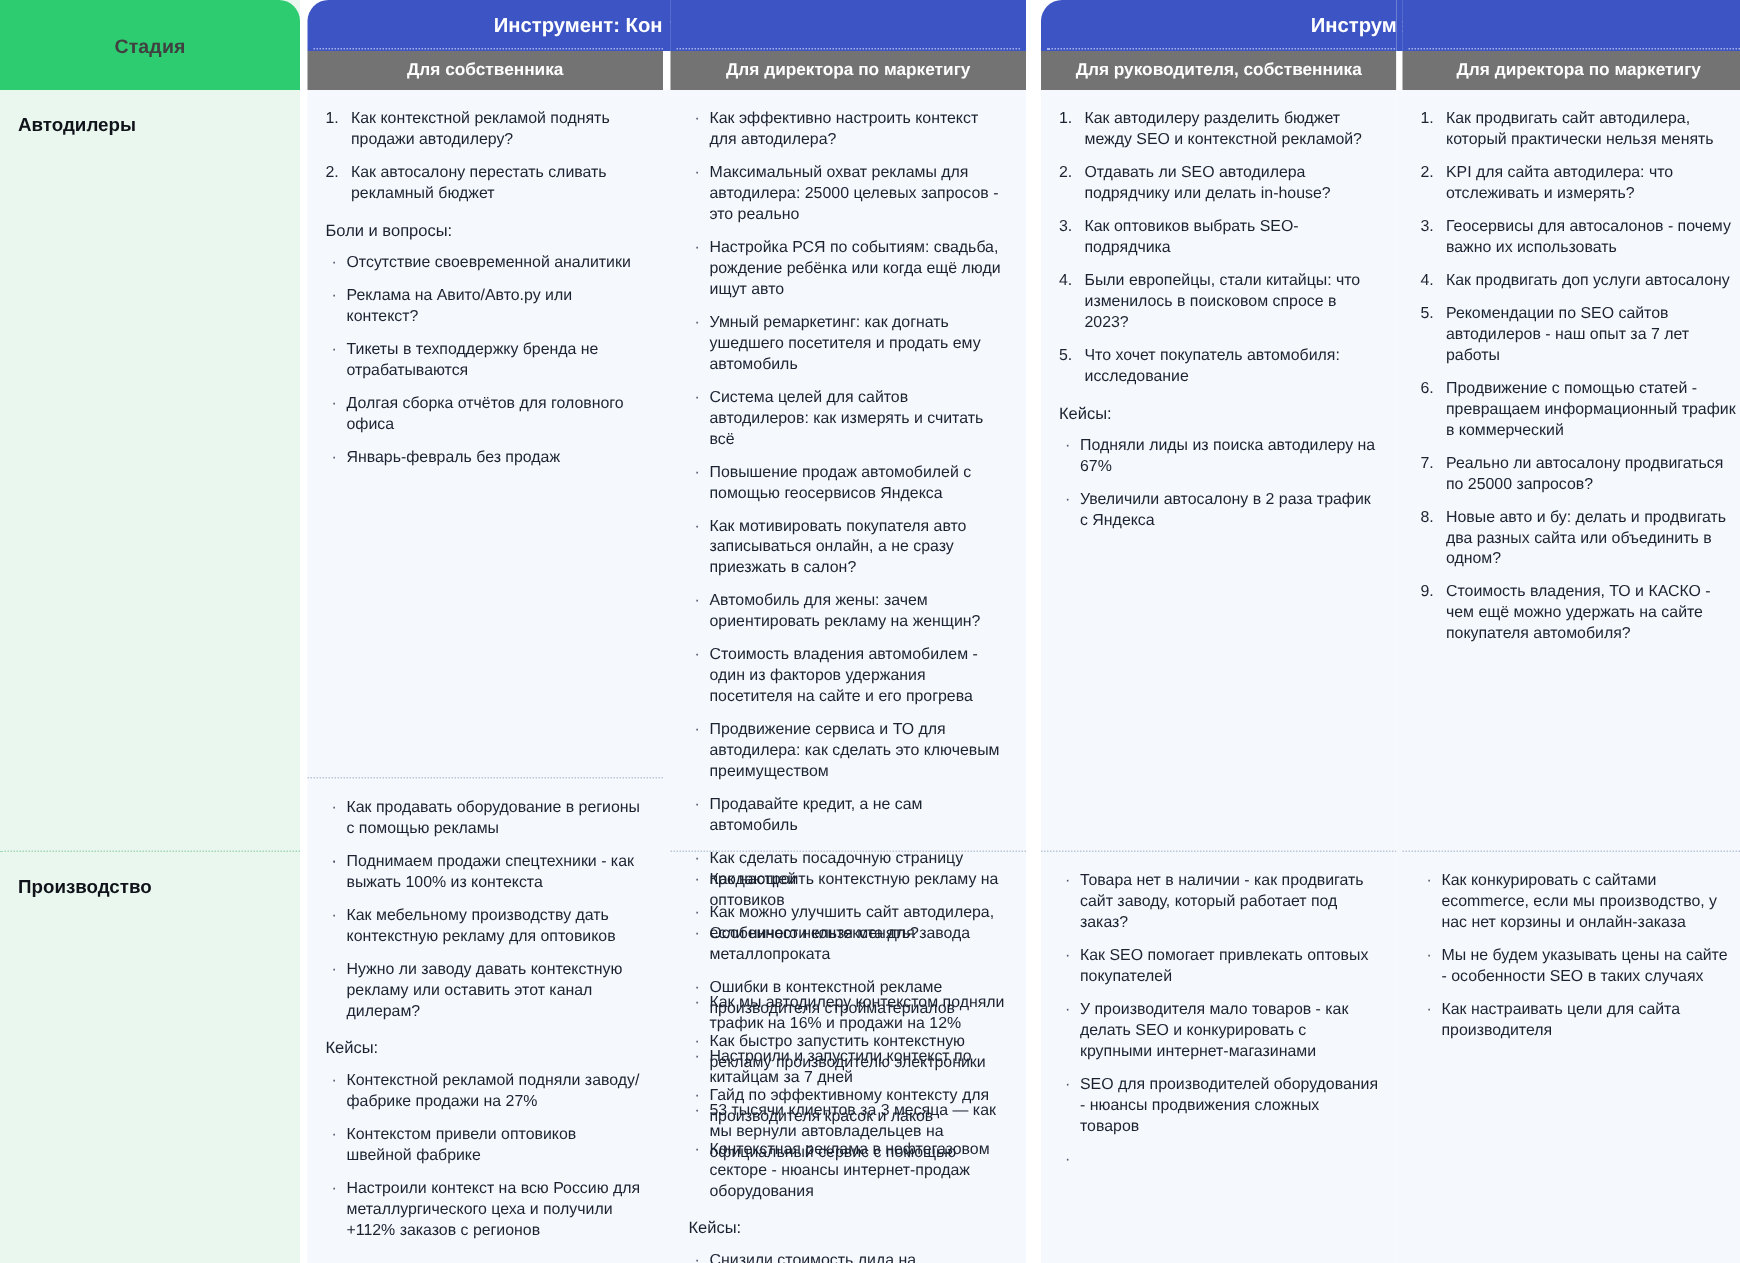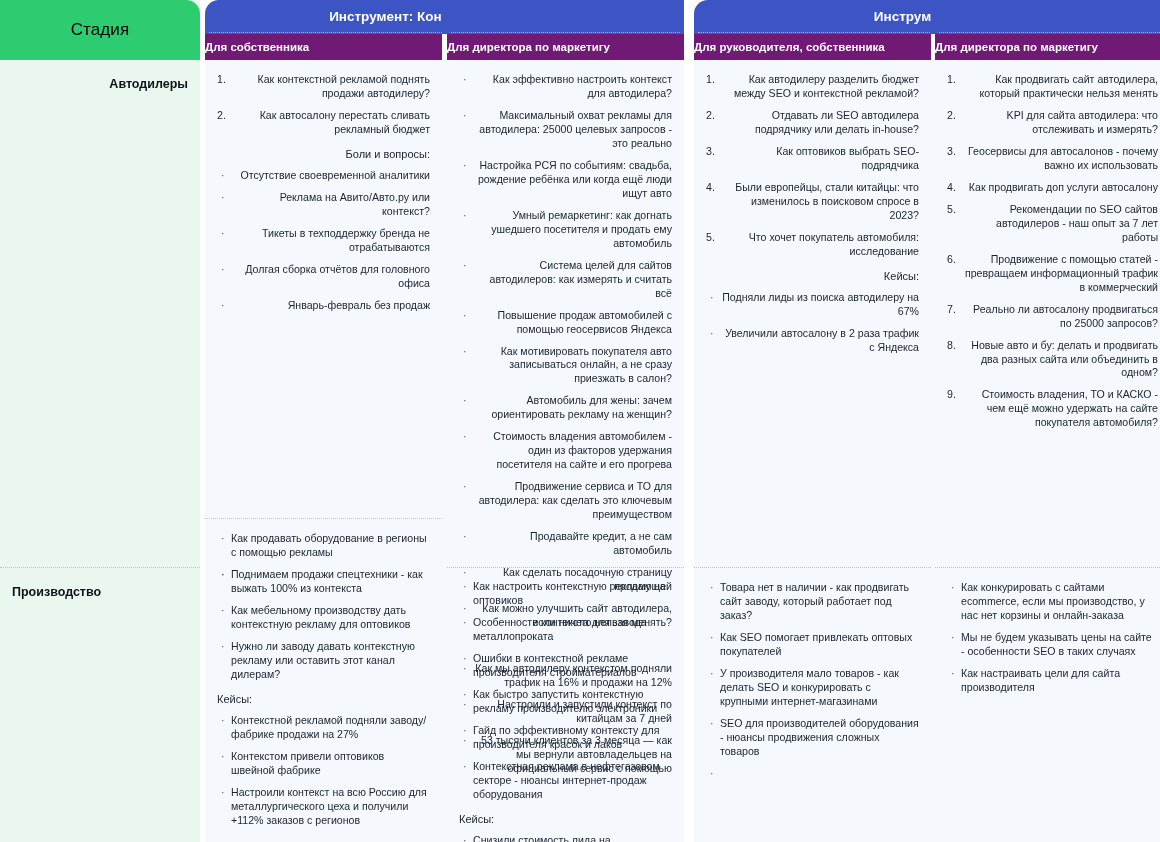--- a/index.html
+++ b/index.html
@@ -39,23 +39,23 @@
   
   .stage-head {
     background: #2ecc71;
     height: 60px;
     border-top-right-radius: 14px;
     display: flex;
     align-items: center;
     justify-content: center;
   }
   .stage-head-label {
-    color: #000000;
-    font-weight: normal;
-    font-size: 17px;
+    color: #404040;
+    font-weight: bold;
+    font-size: 13px;
     letter-spacing: .1px;
   }
 
   
   .tool-head {
     background: #3c54c4;
     height: 32px;
     display: flex;
     align-items: center;
     justify-content: center;
@@ -72,24 +72,25 @@
     background: #3c54c4;
     position: relative;
   }
   .tool-sep::after {
     content: "";
     position: absolute;
     left: 4px; right: 4px; top: 0;
     border-top: 1.5px dotted #a7b3e8;
   }
   .role-head {
-    background: #701a75;
+    background: #737373;
     height: 26px;
     display: flex;
     align-items: center;
+    justify-content: center;
   }
   .role-head-label {
     color: #ffffff;
     font-weight: bold;
     font-size: 11.5px;
     text-align: center;
     line-height: 1.1;
   }
 
   
@@ -153,21 +154,21 @@
     left: 0; right: 0; top: 0;
     border-top: 1px dotted #b9c6d6;
   }
   .rowsep-green::after { border-top-color: #9fd8b4; }
 
   
   .colstack { display: flex; flex-direction: column; height: 842px; }
   .flex-rest { flex: 1 1 auto; }
   .h-head-tool  { height: 60px; }
 
-  .r1 { height: 507px; text-align: right; }
+  .r1 { height: 507px; }
 </style>
 </head>
 <body>
 
 <div class="sheet">
   <div class="grid">
 
     <div class="band band-stage colstack">
       <div class="stage-head">
         <span class="stage-head-label">Стадия</span>

